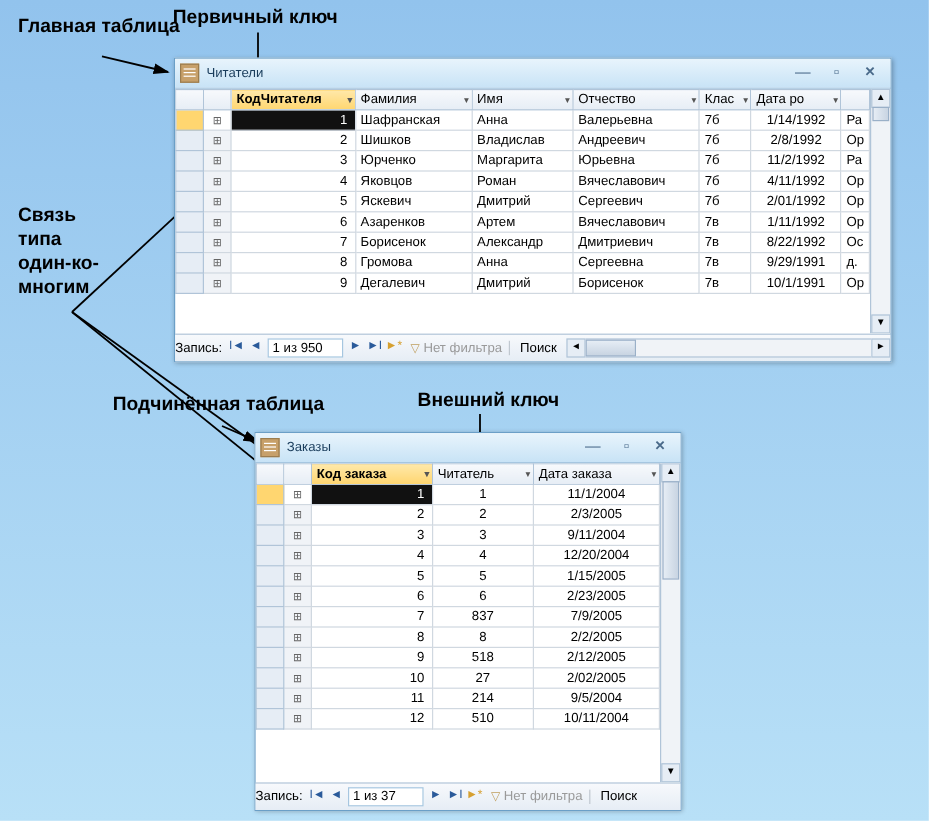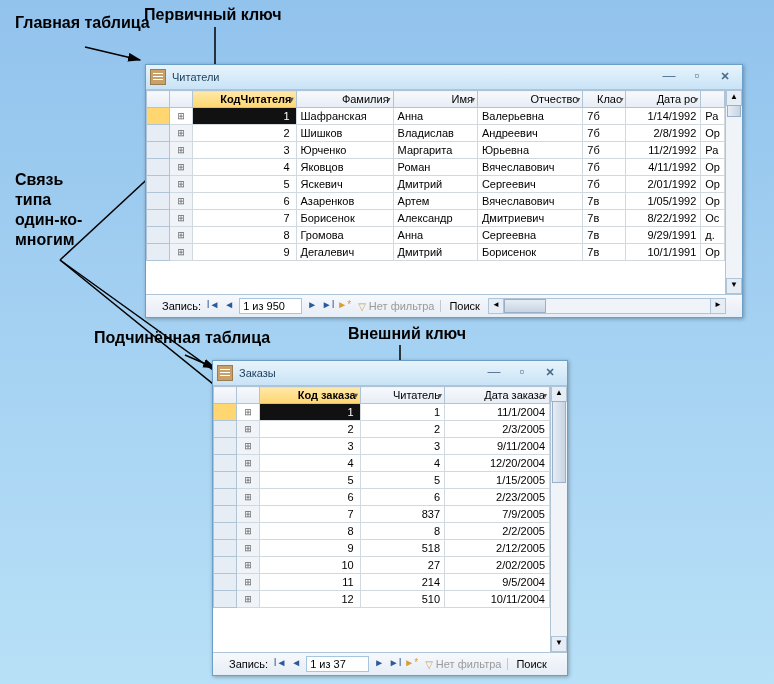--- a/index.html
+++ b/index.html
@@ -7,32 +7,32 @@
 .arrow{position:absolute;pointer-events:none}
 .window{position:absolute;background:#fff;border:1px solid #6b9fc7;box-shadow:1px 1px 4px rgba(0,0,0,.3);display:flex;flex-direction:column}
 .titlebar{height:24px;background:linear-gradient(to bottom,#e8f4fc,#c8e3f6);display:flex;align-items:center;padding:0 4px;border-bottom:1px solid #a6c6e0}
 .tb-icon{width:14px;height:14px;background:#c7a06a;border:1px solid #9b7c4e;display:inline-block;position:relative}
 .tb-icon::before{content:"";position:absolute;top:3px;left:2px;right:2px;height:1px;background:#fff;box-shadow:0 3px 0 #fff,0 6px 0 #fff}
 .tb-title{margin-left:6px;color:#1a3d5c;font-weight:normal}
 .tb-sp{flex:1}
 .tb-btn{width:26px;height:16px;text-align:center;line-height:14px;color:#4a6a8a;font-size:13px;margin-left:2px;cursor:pointer}
 .tb-close{font-weight:bold;font-size:11px}
 .gtable{border-collapse:collapse;width:100%}
-.gtable th{background:linear-gradient(to bottom,#f7f9fc,#e6edf5);border:1px solid #b0c4d8;padding:2px 4px;font-weight:normal;text-align:right;white-space:nowrap;position:relative}
+.gtable th{background:linear-gradient(to bottom,#f7f9fc,#e6edf5);border:1px solid #b0c4d8;padding:2px 4px;font-weight:normal;text-align:left;white-space:nowrap;position:relative}
 .gtable th.pk{background:linear-gradient(to bottom,#ffe8a8,#ffd670);font-weight:bold}
 .gtable th .dd{position:absolute;right:2px;top:50%;transform:translateY(-50%);font-size:8px;color:#555}
 .gtable td{border:1px solid #d0d8e0;padding:2px 4px;white-space:nowrap;background:#fff}
 .gtable td.rownum{text-align:right;padding-right:6px}
-.gtable td.rtext{text-align:right}
+.gtable td.rtext{text-align:center}
 .gtable td.exp{width:14px;text-align:center;background:#f0f3f7;color:#666;font-size:9px}
 .gtable td.rowhdr{width:14px;background:#e6edf5;border-color:#b0c4d8}
 .gtable tr.sel td{background:#fff;}
 .gtable tr.sel td.rowhdr{background:#ffd670}
 .gtable tr.sel td.rownum.pkcell{background:#111;color:#fff}
-.navbar{height:22px;background:linear-gradient(to bottom,#f7f9fc,#e6edf5);border-top:1px solid #b0c4d8;display:flex;align-items:center;padding:0 16px;font-size:11px}
+.navbar{height:22px;background:linear-gradient(to bottom,#f7f9fc,#e6edf5);border-top:1px solid #b0c4d8;display:flex;align-items:center;padding:0 0;font-size:11px}
 .navbar .lbl{margin-right:4px}
 .navbar .nbtn{width:16px;height:16px;text-align:center;line-height:14px;color:#2a5a9a;cursor:pointer;font-size:10px}
 .navbar .recbox{width:55px;height:14px;border:1px solid #a6c6e0;background:#fff;padding:0 3px;line-height:14px;margin:0 2px}
 .navbar .filter{color:#9a9a9a;margin:0 6px;display:flex;align-items:center}
 .navbar .filter::before{content:"▽";color:#c0a060;margin-right:3px;font-size:10px}
 .navbar .search{border-left:1px solid #c0c8d0;padding-left:8px}
 .navbar .hscroll{flex:1;display:flex;align-items:center;margin-left:8px}
 .navbar .hs-btn{width:14px;height:14px;background:#e6edf5;border:1px solid #b0c4d8;text-align:center;line-height:12px;font-size:8px;cursor:pointer}
 .navbar .hs-track{flex:1;height:14px;background:#f0f3f7;border-top:1px solid #b0c4d8;border-bottom:1px solid #b0c4d8;position:relative}
 .navbar .hs-thumb{position:absolute;height:12px;background:linear-gradient(to bottom,#e6edf5,#c8d4e2);border:1px solid #9ab0c8;top:0}
@@ -60,21 +60,21 @@
     </defs>
 <line x1="85" y1="47" x2="140" y2="60" stroke="#000" stroke-width="1.5" marker-end="url(#ah)"></line>
 <line x1="215" y1="27" x2="215" y2="80" stroke="#000" stroke-width="1.5" marker-end="url(#ah)"></line>
 <line x1="60" y1="260" x2="225" y2="107" stroke="#000" stroke-width="1.5" marker-end="url(#ah)"></line>
 <line x1="60" y1="260" x2="270" y2="411" stroke="#000" stroke-width="1.5" marker-end="url(#ah)"></line>
 <line x1="60" y1="260" x2="270" y2="430" stroke="#000" stroke-width="1.5" marker-end="url(#ah)"></line>
 <line x1="185" y1="355" x2="215" y2="368" stroke="#000" stroke-width="1.5" marker-end="url(#ah)"></line>
 <line x1="400" y1="345" x2="400" y2="385" stroke="#000" stroke-width="1.5" marker-end="url(#ah)"></line>
 </svg>
 
-<div class="window" style="top:64px;left:145px;width:596px;height:252px">
+<div class="window" style="top:48px;left:145px;width:596px;height:252px">
  <div class="titlebar">
   <span class="tb-icon"></span>
   <span class="tb-title">Читатели</span>
   <span class="tb-sp"></span>
   <span class="tb-btn">—</span>
   <span class="tb-btn">▫</span>
   <span class="tb-btn tb-close">✕</span>
  </div>
  <div class="gridwrap">
   <div class="gridinner">
@@ -149,21 +149,21 @@
               <td>Ор</td>
             </tr>
             <tr>
               <td class="rowhdr"></td>
               <td class="exp">⊞</td>
               <td class="rownum">6</td>
               <td>Азаренков</td>
               <td>Артем</td>
               <td>Вячеславович</td>
               <td>7в</td>
-              <td class="rtext">1/05/1992</td>
+              <td class="rtext">1/11/1992</td>
               <td>Ор</td>
             </tr>
             <tr>
               <td class="rowhdr"></td>
               <td class="exp">⊞</td>
               <td class="rownum">7</td>
               <td>Борисенок</td>
               <td>Александр</td>
               <td>Дмитриевич</td>
               <td>7в</td>

